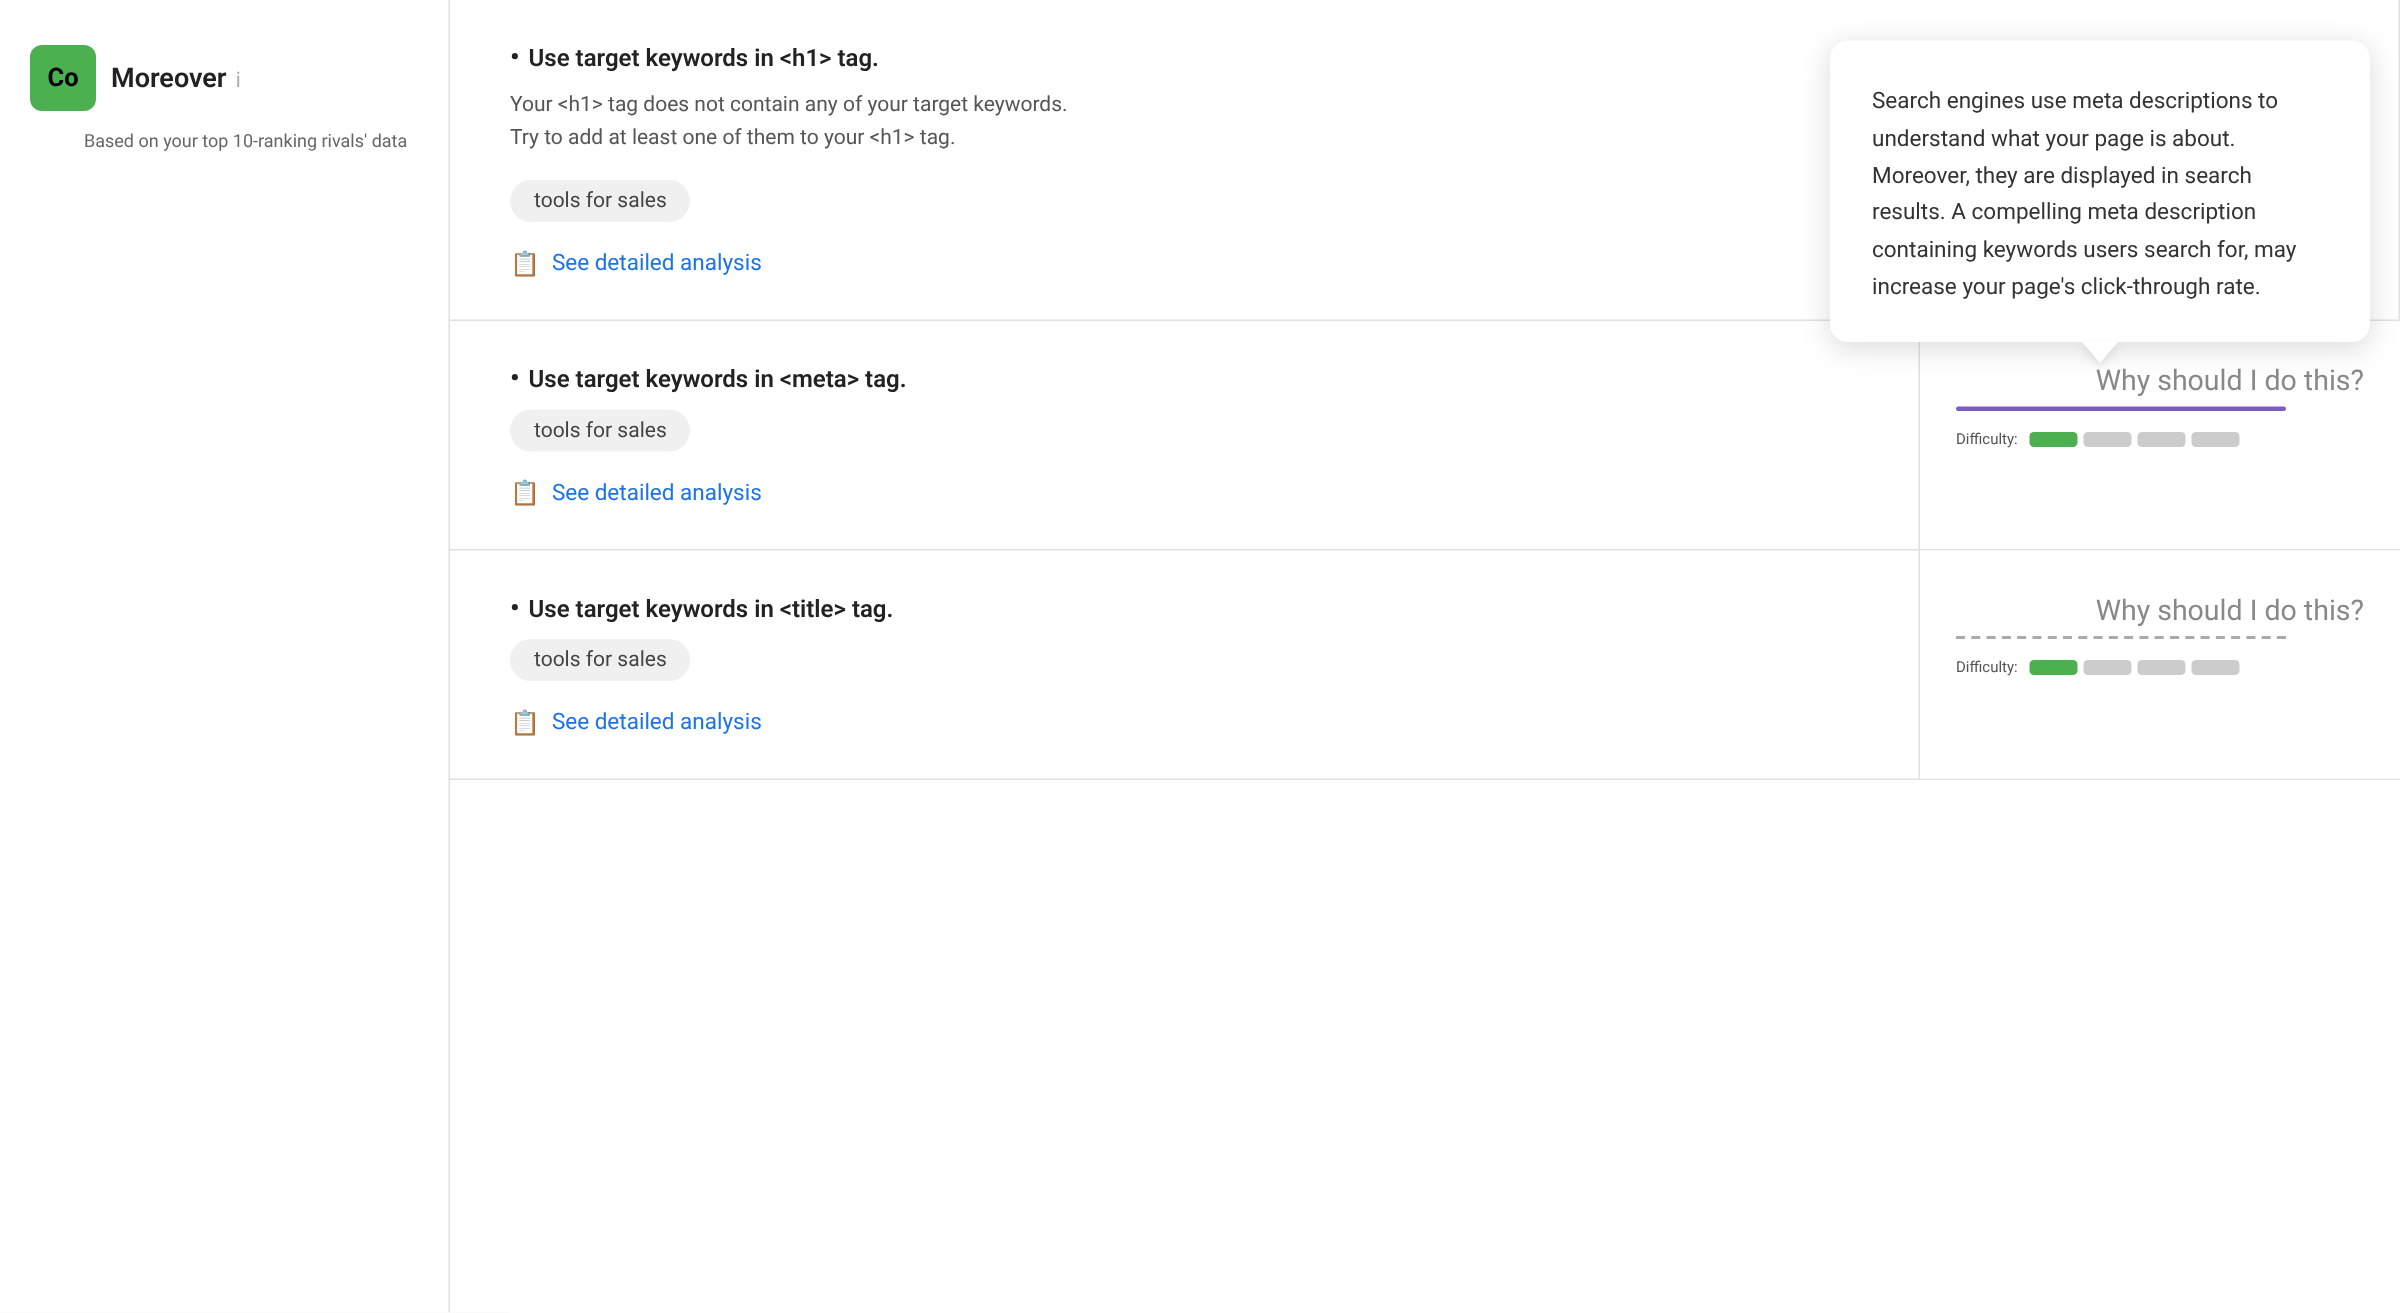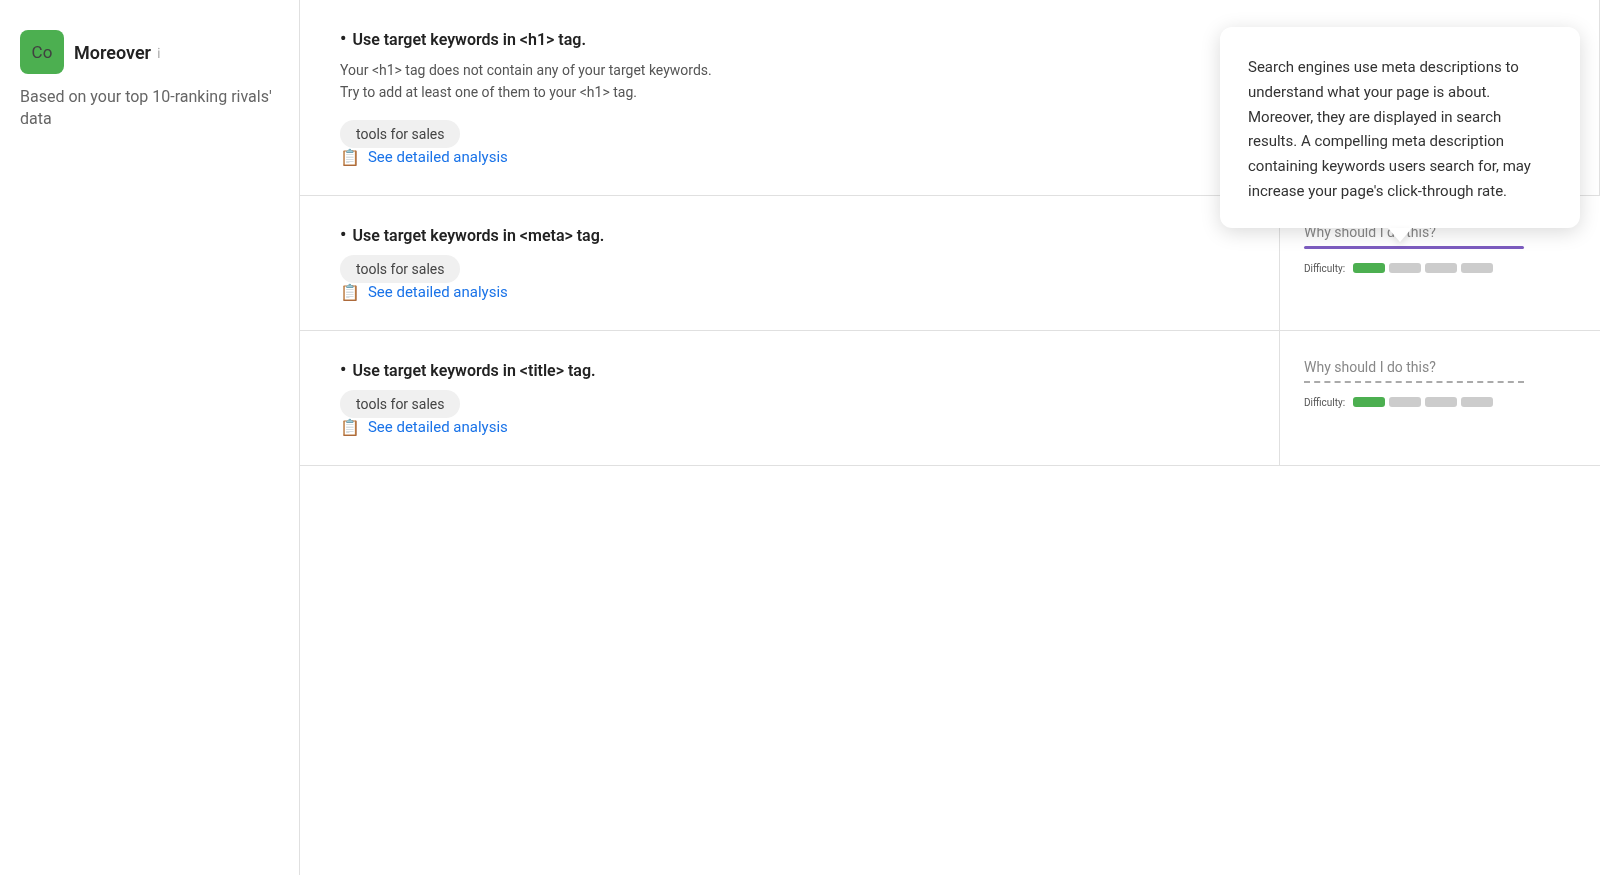--- a/index.html
+++ b/index.html
@@ -31,43 +31,44 @@
       margin-bottom: 12px;
     }
     .sidebar-logo {
       width: 44px;
       height: 44px;
       background: #4CAF50;
       border-radius: 8px;
       display: flex;
       align-items: center;
       justify-content: center;
-      color: #404040;
-      font-weight: 400;
+      color: #000000;
+      font-weight: 700;
       font-size: 17px;
     }
     .sidebar-title-row {
       display: flex;
       align-items: center;
       gap: 6px;
     }
     .sidebar-title {
       font-size: 18px;
       font-weight: 600;
       color: #222;
     }
     .sidebar-info-icon {
       color: #aaa;
       font-size: 14px;
       cursor: pointer;
     }
     .sidebar-subtitle {
-      font-size: 16px;
+      font-size: 12px;
       color: #666;
       line-height: 1.4;
+      margin-left: 36px;
     }
     
     .main-content {
       flex: 1;
       display: flex;
       flex-direction: column;
     }
     
     .row {
       display: flex;
@@ -107,40 +108,42 @@
       margin-bottom: 16px;
     }
     
     .keyword-tag {
       display: inline-block;
       background: #f0f0f0;
       border-radius: 20px;
       padding: 6px 16px;
       font-size: 14px;
       color: #444;
+      margin-bottom: 18px;
     }
     
     .analysis-link {
       display: flex;
       align-items: center;
       gap: 8px;
       color: #1a73e8;
       font-size: 15px;
       text-decoration: none;
       cursor: pointer;
     }
     .analysis-link-icon {
       font-size: 16px;
     }
     
     .why-label {
-      font-size: 14px;
+      font-size: 19px;
       color: #888;
       margin-bottom: 6px;
       cursor: pointer;
+      text-align: right;
     }
     .why-underline {
       height: 3px;
       background: #7c5cbf;
       border-radius: 2px;
       width: 220px;
       margin-bottom: 14px;
     }
     .why-dashed {
       height: 2px;

